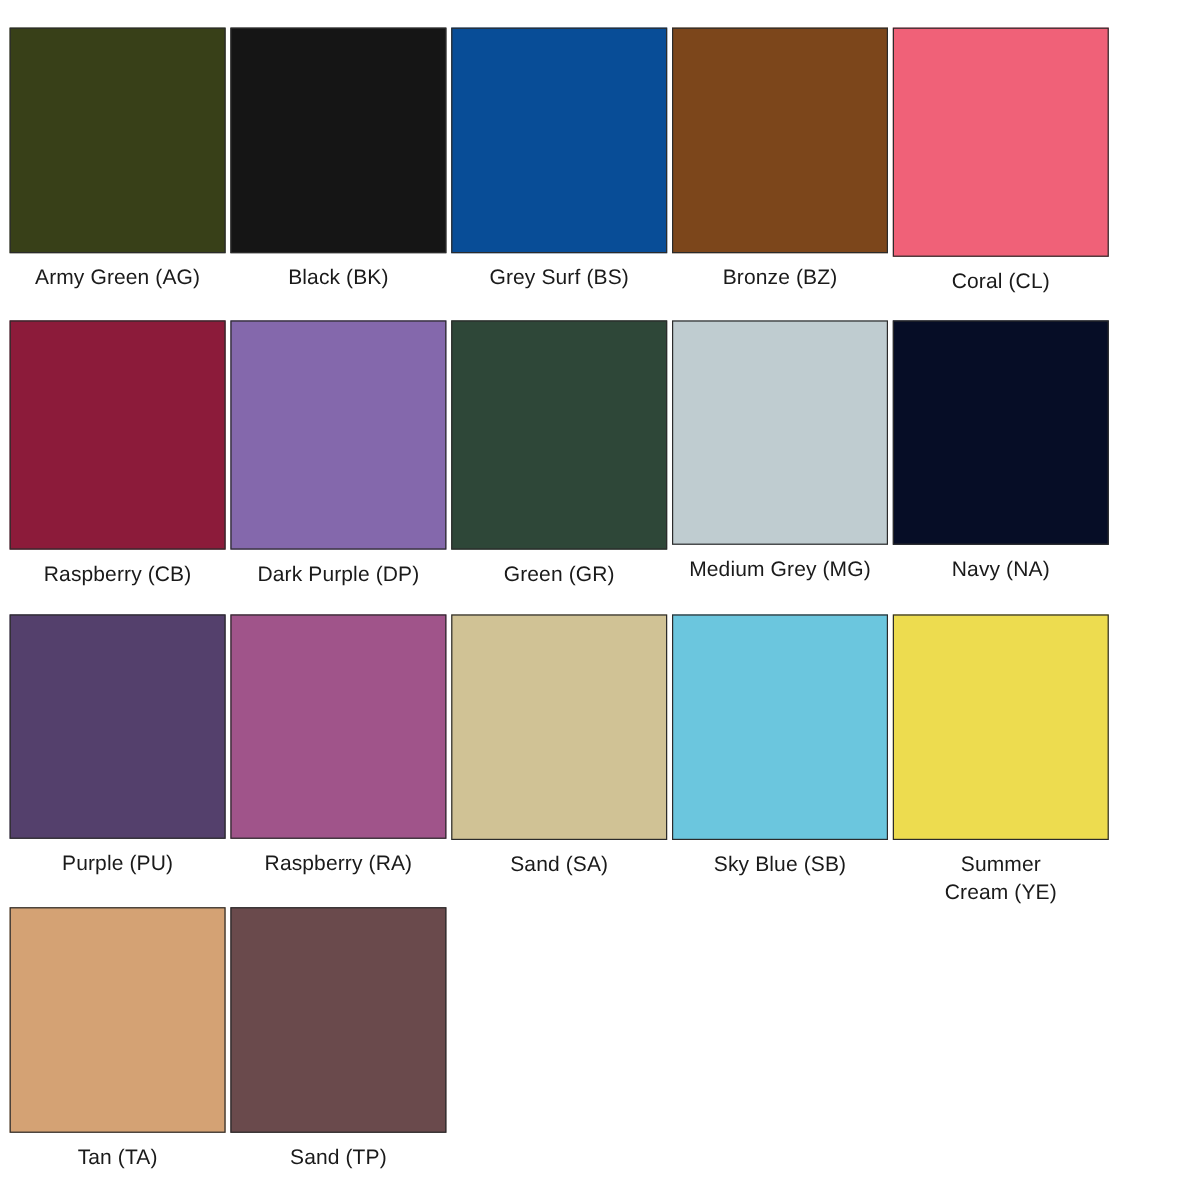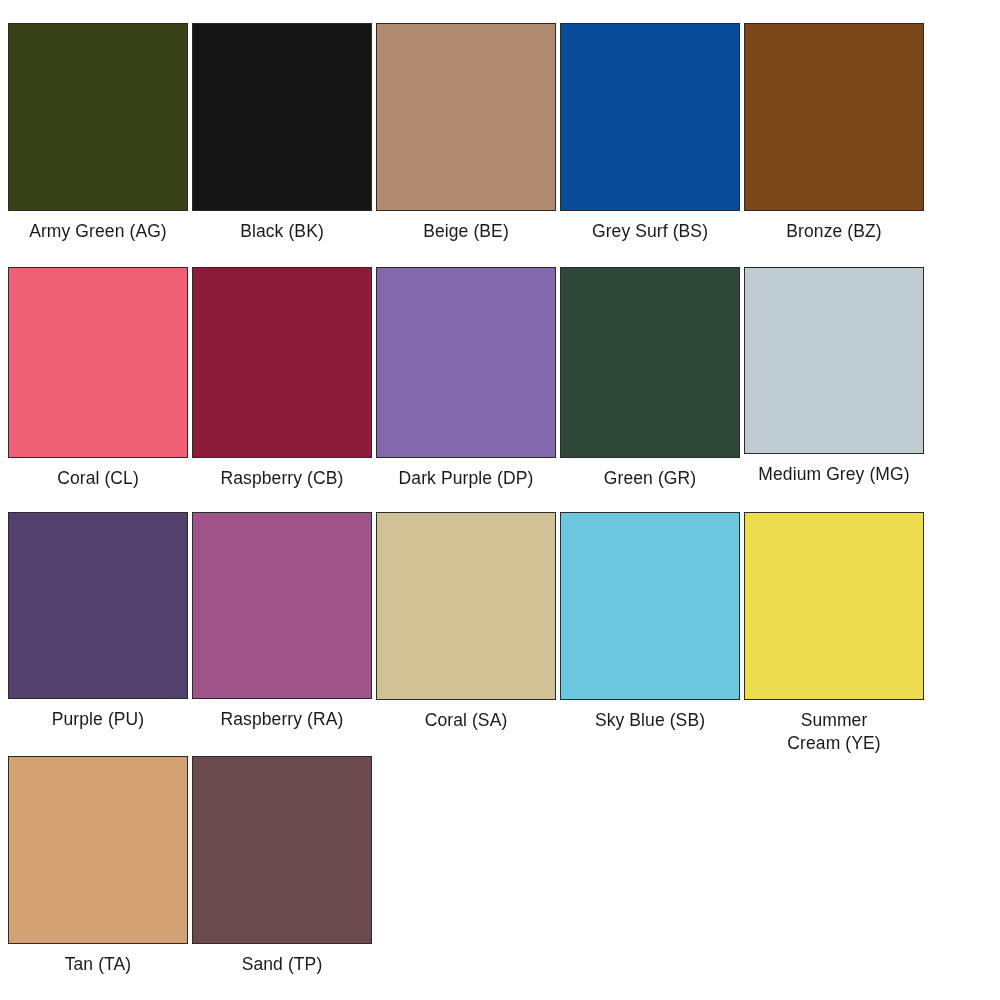--- a/index.html
+++ b/index.html
@@ -65,24 +65,20 @@
 <div id="swatch-grid">
     <div class="swatch-cell row-1">
       <div class="swatch-chip" style="background-color: rgb(56, 64, 24); border-color: rgb(43, 43, 43);"></div>
       <div class="swatch-label">Army Green (AG)</div>
     </div>
     <div class="swatch-cell row-1">
       <div class="swatch-chip" style="background-color: rgb(21, 21, 21); border-color: rgb(43, 43, 43);"></div>
       <div class="swatch-label">Black (BK)</div>
     </div>
     <div class="swatch-cell row-1">
-      <div class="swatch-chip" style="background-color: rgb(176, 139, 114); border-color: rgb(43, 43, 43);"></div>
-      <div class="swatch-label">Beige (BE)</div>
-    </div>
-    <div class="swatch-cell row-1">
       <div class="swatch-chip" style="background-color: rgb(8, 77, 151); border-color: rgb(43, 43, 43);"></div>
       <div class="swatch-label">Grey Surf (BS)</div>
     </div>
     <div class="swatch-cell row-1">
       <div class="swatch-chip" style="background-color: rgb(124, 70, 27); border-color: rgb(43, 43, 43);"></div>
       <div class="swatch-label">Bronze (BZ)</div>
     </div>
     <div class="swatch-cell row-2">
       <div class="swatch-chip" style="background-color: rgb(240, 97, 120); border-color: rgb(43, 43, 43);"></div>
       <div class="swatch-label">Coral (CL)</div>
@@ -97,30 +93,34 @@
     </div>
     <div class="swatch-cell row-2">
       <div class="swatch-chip" style="background-color: rgb(46, 71, 56); border-color: rgb(43, 43, 43);"></div>
       <div class="swatch-label">Green (GR)</div>
     </div>
     <div class="swatch-cell row-3">
       <div class="swatch-chip" style="background-color: rgb(191, 204, 208); border-color: rgb(43, 43, 43);"></div>
       <div class="swatch-label">Medium Grey (MG)</div>
     </div>
     <div class="swatch-cell row-3">
+      <div class="swatch-chip" style="background-color: rgb(6, 13, 38); border-color: rgb(43, 43, 43);"></div>
+      <div class="swatch-label">Navy (NA)</div>
+    </div>
+    <div class="swatch-cell row-3">
       <div class="swatch-chip" style="background-color: rgb(84, 64, 108); border-color: rgb(43, 43, 43);"></div>
       <div class="swatch-label">Purple (PU)</div>
     </div>
     <div class="swatch-cell row-3">
       <div class="swatch-chip" style="background-color: rgb(160, 84, 138); border-color: rgb(43, 43, 43);"></div>
       <div class="swatch-label">Raspberry (RA)</div>
     </div>
     <div class="swatch-cell row-4">
       <div class="swatch-chip" style="background-color: rgb(208, 194, 149); border-color: rgb(43, 43, 43);"></div>
-      <div class="swatch-label">Coral (SA)</div>
+      <div class="swatch-label">Sand (SA)</div>
     </div>
     <div class="swatch-cell row-4">
       <div class="swatch-chip" style="background-color: rgb(107, 198, 222); border-color: rgb(43, 43, 43);"></div>
       <div class="swatch-label">Sky Blue (SB)</div>
     </div>
     <div class="swatch-cell row-4">
       <div class="swatch-chip" style="background-color: rgb(237, 220, 79); border-color: rgb(43, 43, 43);"></div>
       <div class="swatch-label">Summer
 Cream (YE)</div>
     </div>

